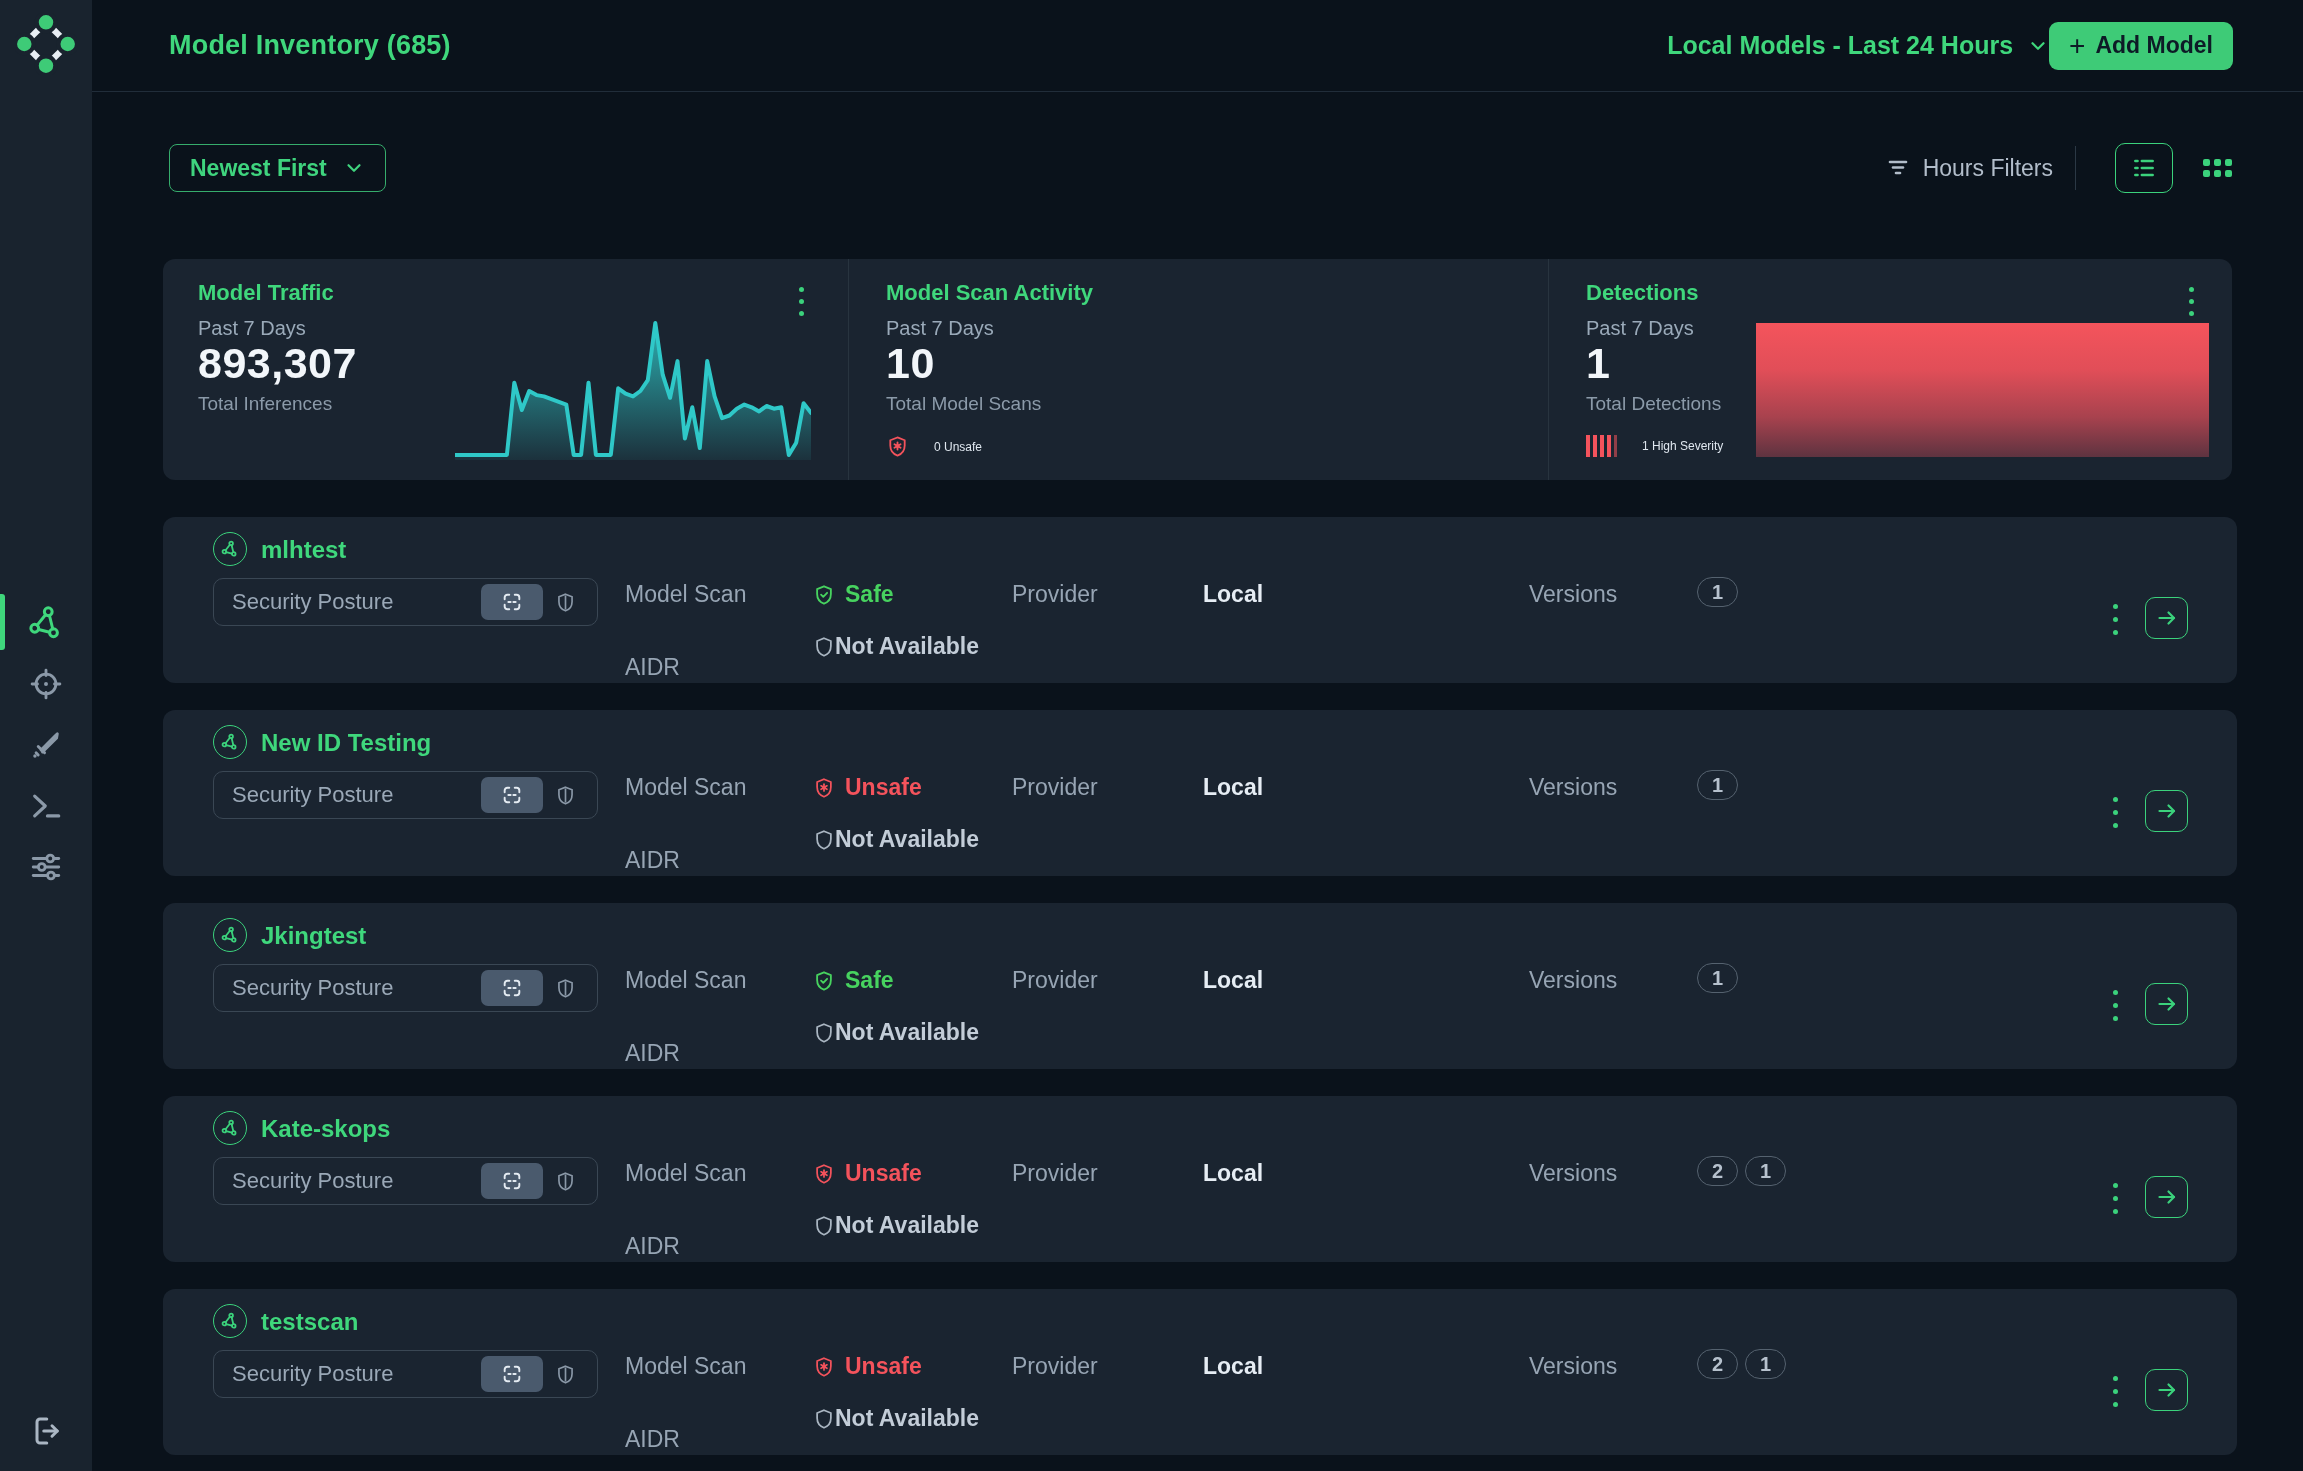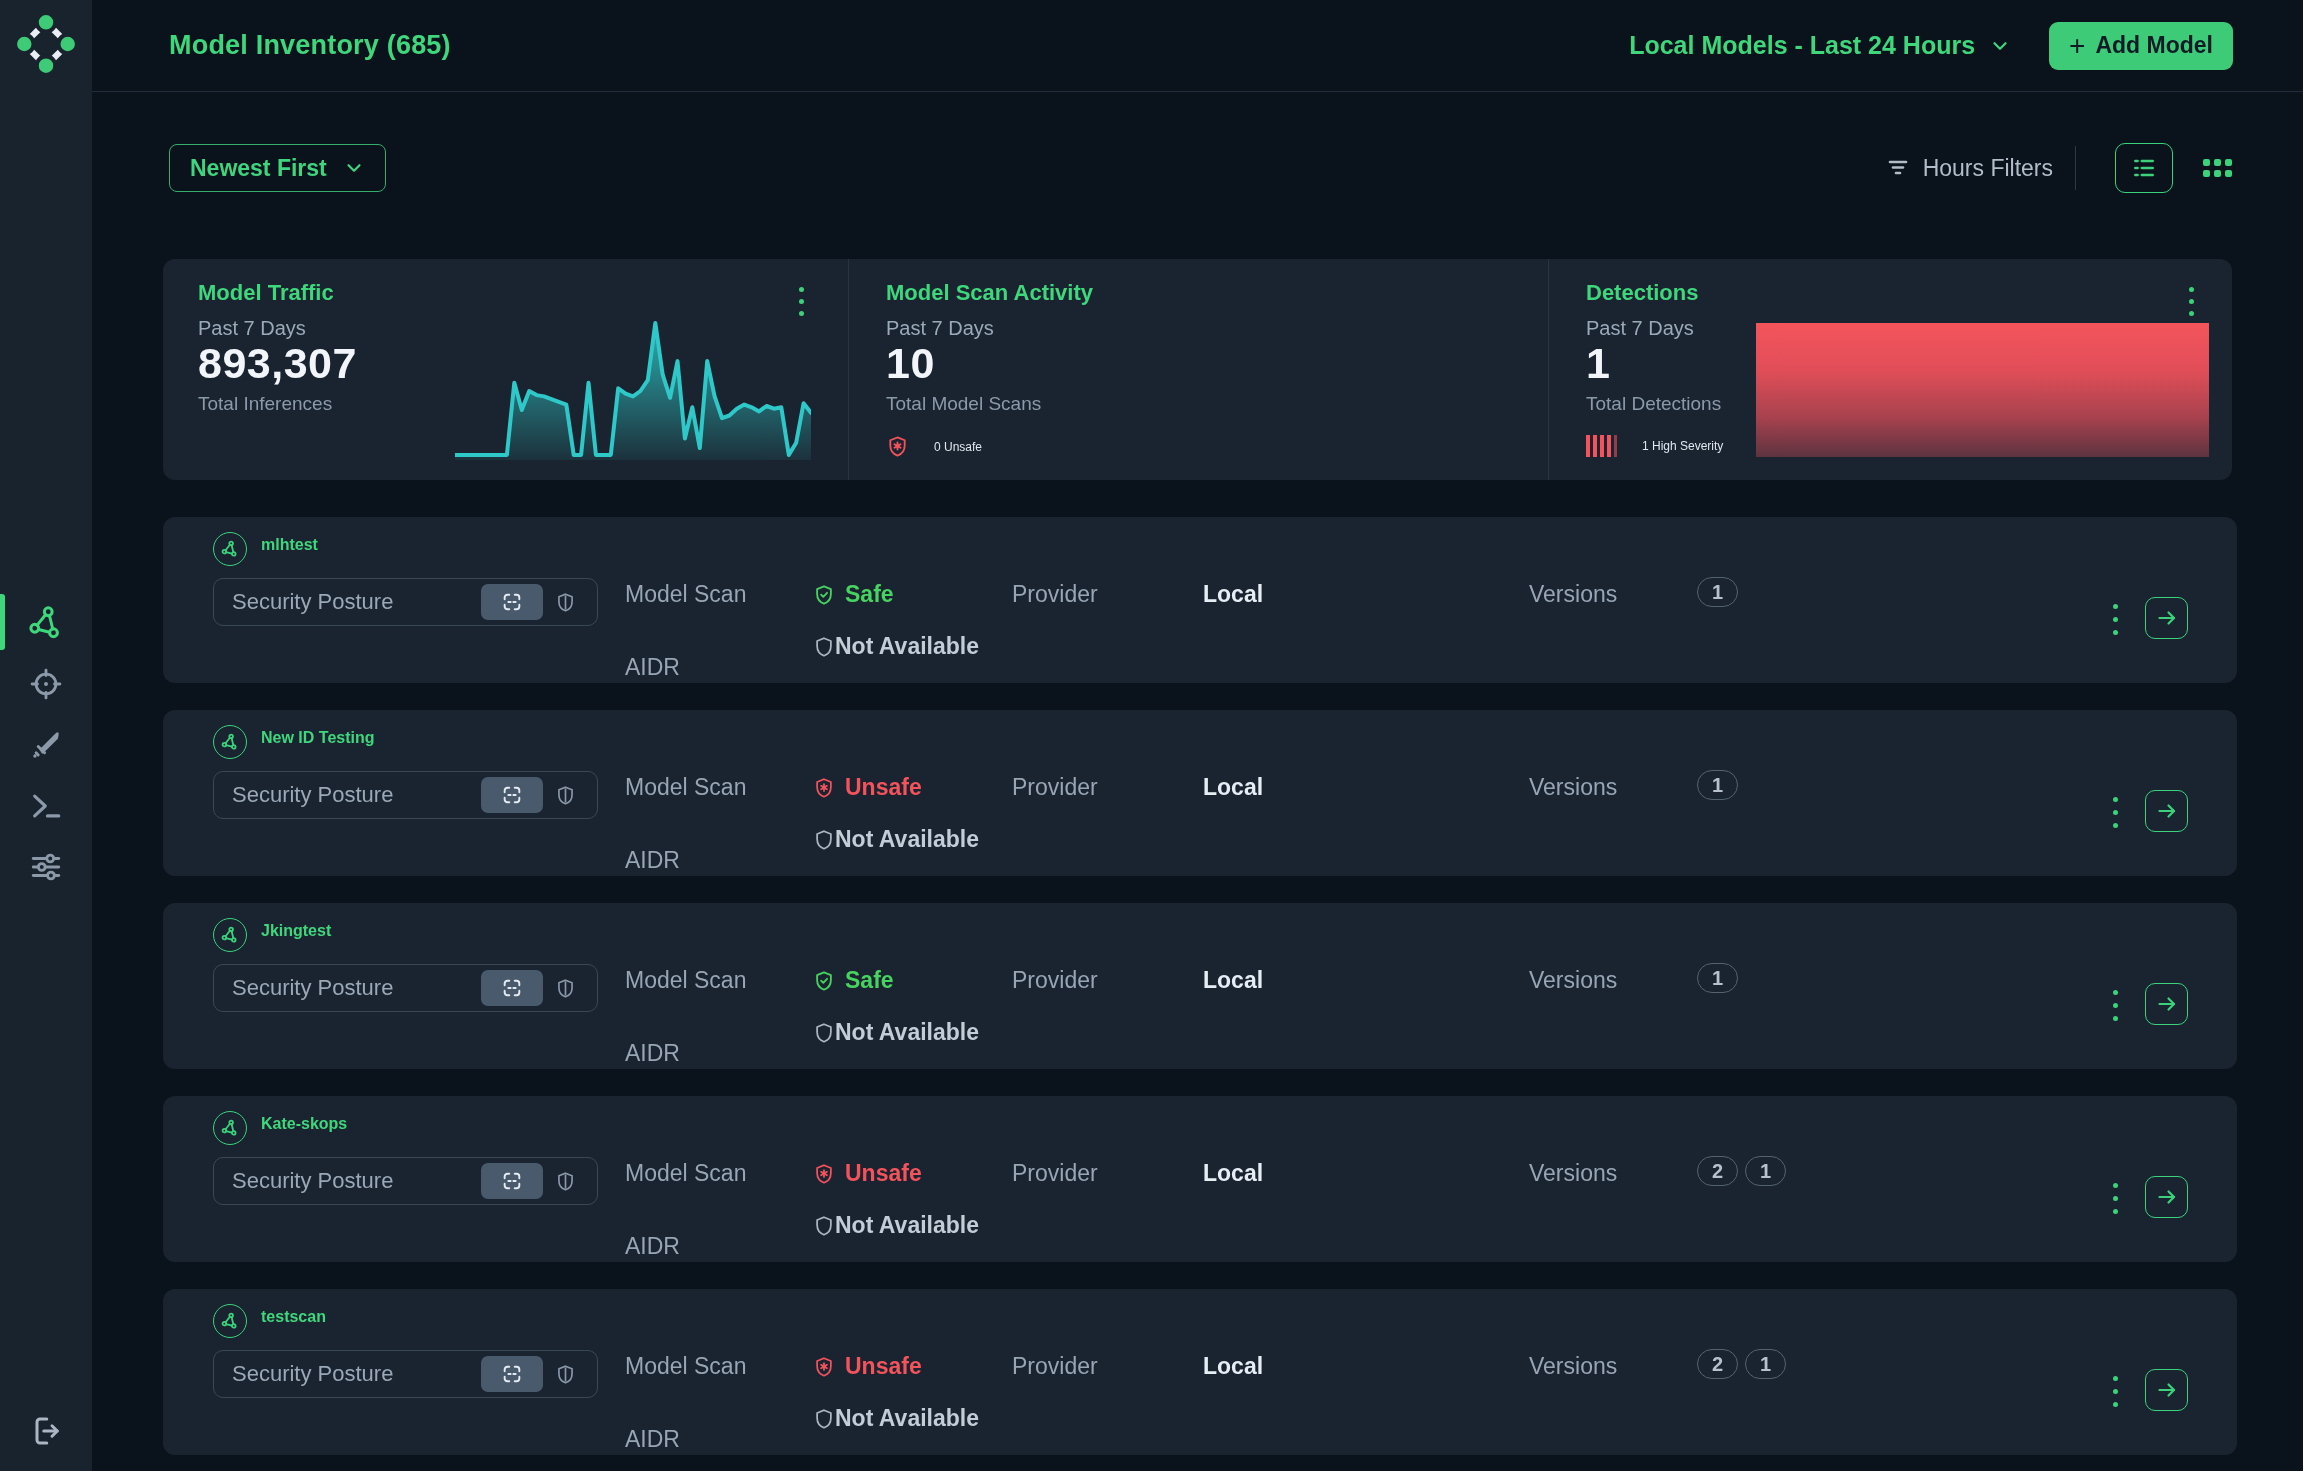--- a/index.html
+++ b/index.html
@@ -25,21 +25,21 @@
   .nav-item { position:relative; height:61px; display:flex; align-items:center; justify-content:center; color:var(--muted); cursor:pointer; }
   .nav-item.active { color:var(--green); }
   .nav-item.active::before { content:""; position:absolute; left:0; top:2px; width:5px; height:56px; background:var(--green); border-radius:0 3px 3px 0; }
   .logout { position:absolute; left:0; bottom:22px; width:92px; display:flex; justify-content:center; color:#aab6c3; cursor:pointer; }
 
   
   .main { position:absolute; left:92px; top:0; width:2211px; height:1471px; }
 
   .header { height:92px; border-bottom:1px solid #212d3a; display:flex; align-items:center; padding:0 70px 0 77px; }
   .page-title { color:var(--green); font-size:27px; font-weight:bold; letter-spacing:.2px; }
-  .header-right { margin-left:auto; display:flex; align-items:center; gap:38px; }
+  .header-right { margin-left:auto; display:flex; align-items:center; }
   .scope { display:flex; align-items:center; gap:14px; color:var(--green); font-size:25px; font-weight:bold; cursor:pointer; }
   .add-btn { display:flex; align-items:center; gap:10px; background:#3ecb77; color:#0d1b26; font-size:23px; font-weight:bold; border:none; border-radius:9px; height:48px; padding:0 20px; cursor:pointer; }
 
   .toolbar { margin:51px 71px 0 77px; display:flex; align-items:center; }
   .sort-btn { display:flex; align-items:center; gap:16px; height:48px; padding:0 20px; border:1.5px solid #36ad6c; border-radius:8px; background:transparent; color:#3fd47e; font-size:23px; font-weight:bold; cursor:pointer; }
   .toolbar-right { margin-left:auto; display:flex; align-items:center; }
   .filter-chip { display:flex; align-items:center; gap:13px; color:#b2bdca; font-size:23px; cursor:pointer; }
   .tb-divider { width:1px; height:44px; background:#2b3845; margin:0 18px 0 22px; }
   .search { display:flex; align-items:center; width:470px; height:52px; border-radius:26px; background:#2c3a48; border:1px solid #44525f; padding:0 18px; gap:12px; }
   .search input { flex:1; background:transparent; border:none; outline:none; color:#cfd8e2; font-size:23px; font-family:"Liberation Sans", sans-serif; }
@@ -64,21 +64,21 @@
   .spark { position:absolute; left:292px; top:61px; width:356px; height:140px; }
   .detect-bar { position:absolute; left:207px; right:23px; top:64px; height:134px; background:linear-gradient(180deg,#f4545c 0%, #e14e58 35%, #a8424e 70%, #5e3340 100%); }
   .sev-icon { display:flex; align-items:flex-end; gap:3px; height:22px; }
   .sev-icon i { width:4px; height:22px; background:var(--red); }
   .sev-icon i:last-child { opacity:.55; width:3px; }
 
   
   .rows { position:absolute; left:71px; top:517px; width:2074px; }
   .model-row { position:relative; width:2074px; height:166px; background:var(--panel); border-radius:12px; margin-bottom:27px; }
   .row-icon { position:absolute; left:50px; top:15px; width:34px; height:34px; border:1.5px solid #3bd27c; border-radius:50%; color:#3bd27c; display:flex; align-items:center; justify-content:center; }
-  .row-name { position:absolute; left:98px; top:19px; color:var(--green); font-size:16px; font-weight:bold; }
+  .row-name { position:absolute; left:98px; top:19px; color:var(--green); font-size:24px; font-weight:bold; }
   .posture { position:absolute; left:50px; top:61px; width:385px; height:48px; border:1px solid #3a4754; border-radius:10px; display:flex; align-items:center; padding:0 10px 0 18px; }
   .posture-label { color:#9aa8b7; font-size:22px; }
   .posture-scan { margin-left:auto; width:62px; height:36px; background:#4a5a6d; border-radius:7px; display:flex; align-items:center; justify-content:center; color:#e4ebf2; cursor:pointer; }
   .posture-shield { width:44px; height:36px; display:flex; align-items:center; justify-content:center; color:#8a98a7; cursor:pointer; }
   .cell { position:absolute; font-size:23px; }
   .lbl { color:var(--label); }
   .l1 { top:64px; } .l2 { top:116px; }
   .c-scan-lbl { left:462px; } .c-scan-val { left:650px; }
   .c-aidr-lbl { left:462px;margin-top:21px; } .c-aidr-val { left:650px; }
   .c-prov-lbl { left:849px; } .c-prov-val { left:1040px; color:var(--value); font-weight:bold; }

